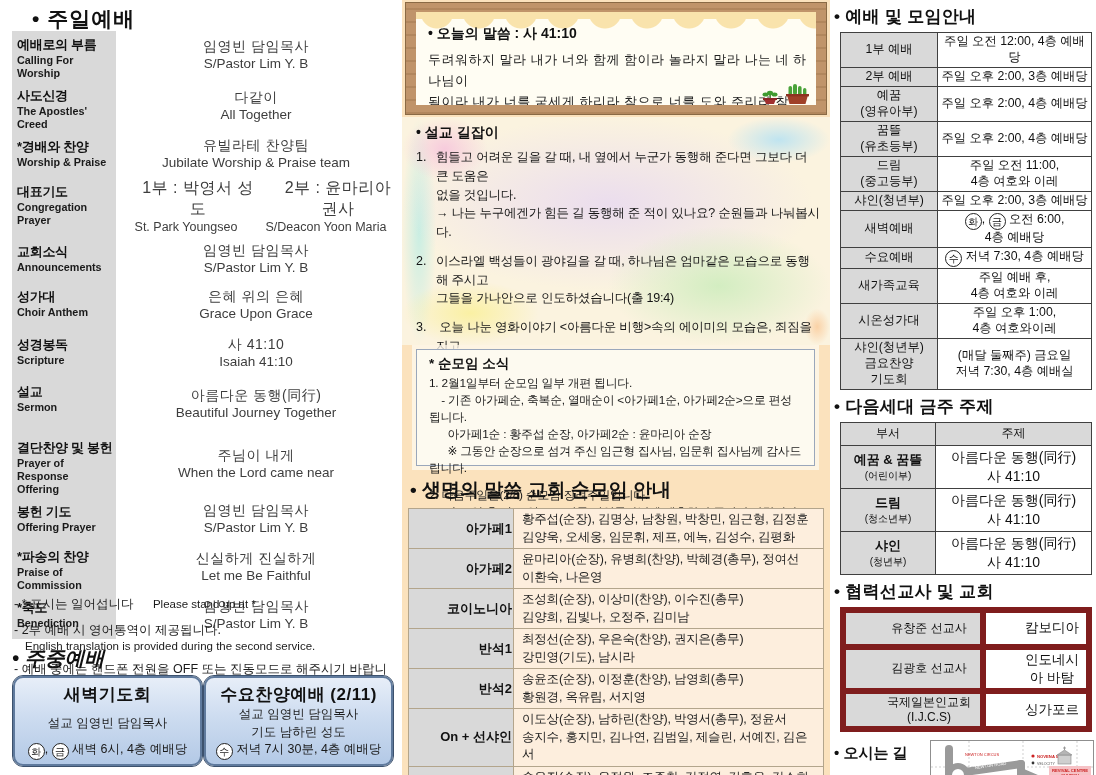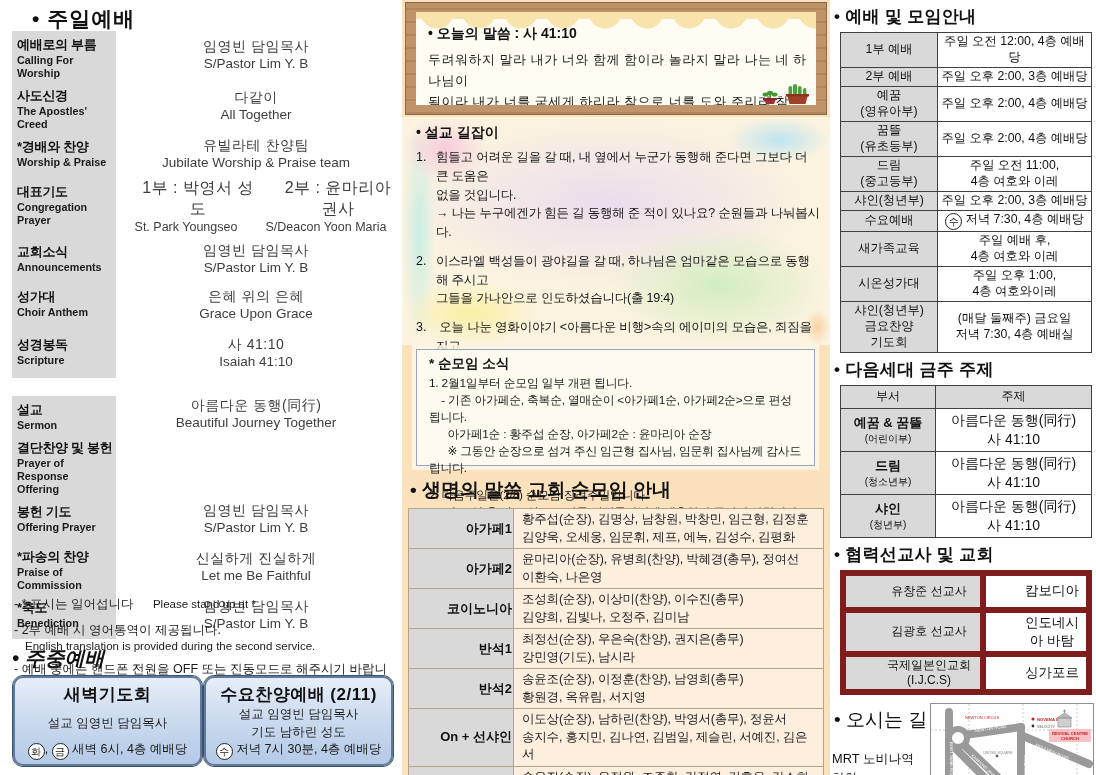--- a/index.html
+++ b/index.html
@@ -8,21 +8,21 @@
     background:#ffffff;color:#111;
     font-family:"Liberation Sans","DejaVu Sans",sans-serif;
   }
   
   .col-left{position:absolute;left:0;top:0;width:402px;height:775px;}
   .left-title{position:absolute;top:5px;left:10px;font-size:21px;font-weight:bold;letter-spacing:1px;margin-left:22px;}
   .order{position:absolute;top:31px;left:12px;width:384px;}
   .order-row{display:flex;min-height:45px;}
   .order-row:nth-child(6){min-height:48px;}
   .order-row:nth-child(7){min-height:47px;}
-  .order-row:nth-child(8){min-height:56px;align-items:flex-end;}
+  .order-row:nth-child(8){min-height:56px;}
   .order-row:nth-child(9){min-height:50px;}
   .order-label{width:104px;background:#d9d9d9;padding:5px 2px 2px 5px;box-sizing:border-box;}
   .order-label .ko{font-size:13px;font-weight:bold;letter-spacing:-0.3px;}
   .order-label .en{font-size:10.8px;font-weight:bold;line-height:1.2;color:#1a1a1a;}
   .order-value{flex:1;display:flex;flex-direction:column;justify-content:center;align-items:center;text-align:center;color:#3d3d3d;padding-bottom:4px;}
   .order-value .ko{font-size:14px;letter-spacing:0.5px;}
   .order-value .en{font-size:13.5px;}
   .pair{display:flex;width:100%;}
   .pair .pcell{flex:1;}
   .pair .ko{font-size:16px;padding-left:24px;}
@@ -88,21 +88,21 @@
   .ntable th{background:#d9d9d9;font-size:12px;font-weight:normal;height:20px;}
   .nd{background:#d9d9d9;width:92px;text-align:center;height:40px;}
   .nd .dept{font-size:13px;font-weight:bold;}
   .nd .sub{font-size:10px;}
   .nt{text-align:center;font-size:14px;line-height:1.35;white-space:pre-line;background:#fff;}
   .mtable{border-collapse:collapse;margin-left:8px;width:252px;}
   .mtable td{border:6px solid #7f1d1d;padding-left:33px;}
   .ml{width:100px;background:#d9d9d9;font-size:12px;text-align:center;line-height:1.25;white-space:pre-line;height:29px;}
   .mv{text-align:center;font-size:13.5px;background:#fff;}
   .directions{position:relative;margin-top:8px;height:125px;}
-  .dir-title{position:absolute;left:2px;top:4px;font-size:19px;font-weight:normal;}
+  .dir-title{position:absolute;left:2px;top:4px;font-size:15px;font-weight:bold;}
   .dir-lines{position:absolute;left:0;top:46px;font-size:12.8px;line-height:1.5;white-space:pre-line;width:98px;color:#111;}
   .mapbox{position:absolute;right:2px;top:0;width:164px;height:119px;border:1px solid #8f8f8f;background:#fff;box-sizing:border-box;}
 </style>
 </head>
 <body>
 
 <div class="col-left">
   <div class="left-title">• 주일예배</div>
   <div class="order">
       <div class="order-row">
@@ -191,20 +191,24 @@
         <div class="order-value">
           <div class="ko">아름다운 동행(同行)</div>
           <div class="en">Beautiful Journey Together</div>
         </div>
       </div>
       <div class="order-row">
         <div class="order-label">
           <div class="ko">결단찬양 및 봉헌</div>
           <div class="en">Prayer of Response</div>
           <div class="en">Offering</div>
+        </div>
+        <div class="order-value">
+          <div class="ko">주님이 내게</div>
+          <div class="en">When the Lord came near</div>
         </div>
       </div>
       <div class="order-row">
         <div class="order-label">
           <div class="ko">봉헌 기도</div>
           <div class="en">Offering Prayer</div>
         </div>
         <div class="order-value">
           <div class="ko">임영빈 담임목사</div>
           <div class="en">S/Pastor Lim Y. B</div>
@@ -403,20 +407,27 @@
 (중고등부)</td>
           <td class="val">
             <div>주일 오전 11:00,</div>
             <div>4층 여호와 이레</div>
           </td>
         </tr>
         <tr>
           <td class="lbl">샤인(청년부)</td>
           <td class="val">
             <div>주일 오후 2:00, 3층 예배당</div>
+          </td>
+        </tr>
+        <tr>
+          <td class="lbl">새벽예배</td>
+          <td class="val">
+            <div><span class="circ">화</span>, <span class="circ">금</span> 오전 6:00,</div>
+            <div>4층 예배당</div>
           </td>
         </tr>
         <tr>
           <td class="lbl">수요예배</td>
           <td class="val">
             <div><span class="circ">수</span>  저녁 7:30, 4층 예배당</div>
           </td>
         </tr>
         <tr>
           <td class="lbl">새가족교육</td>

